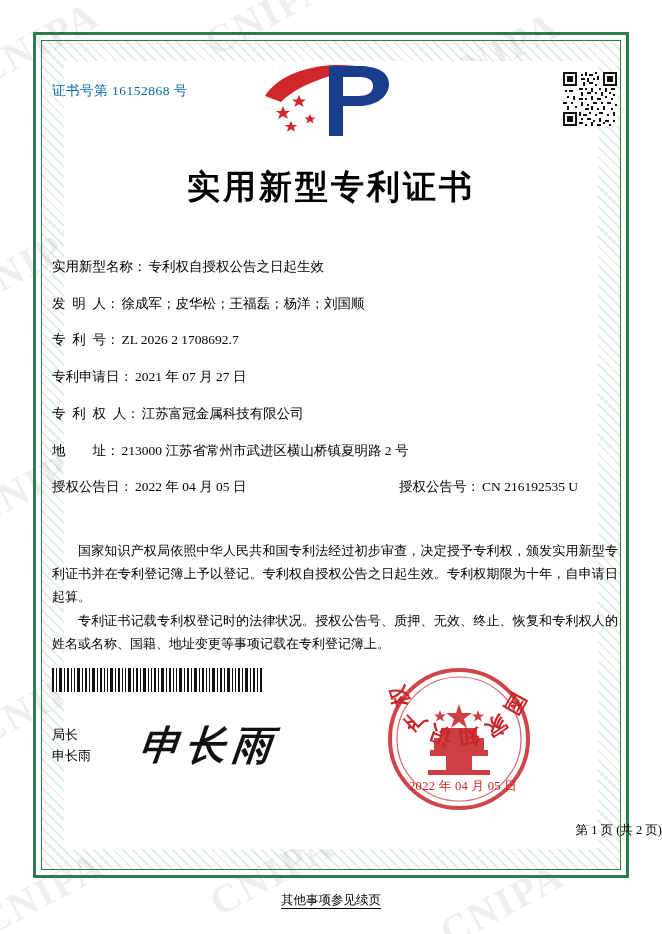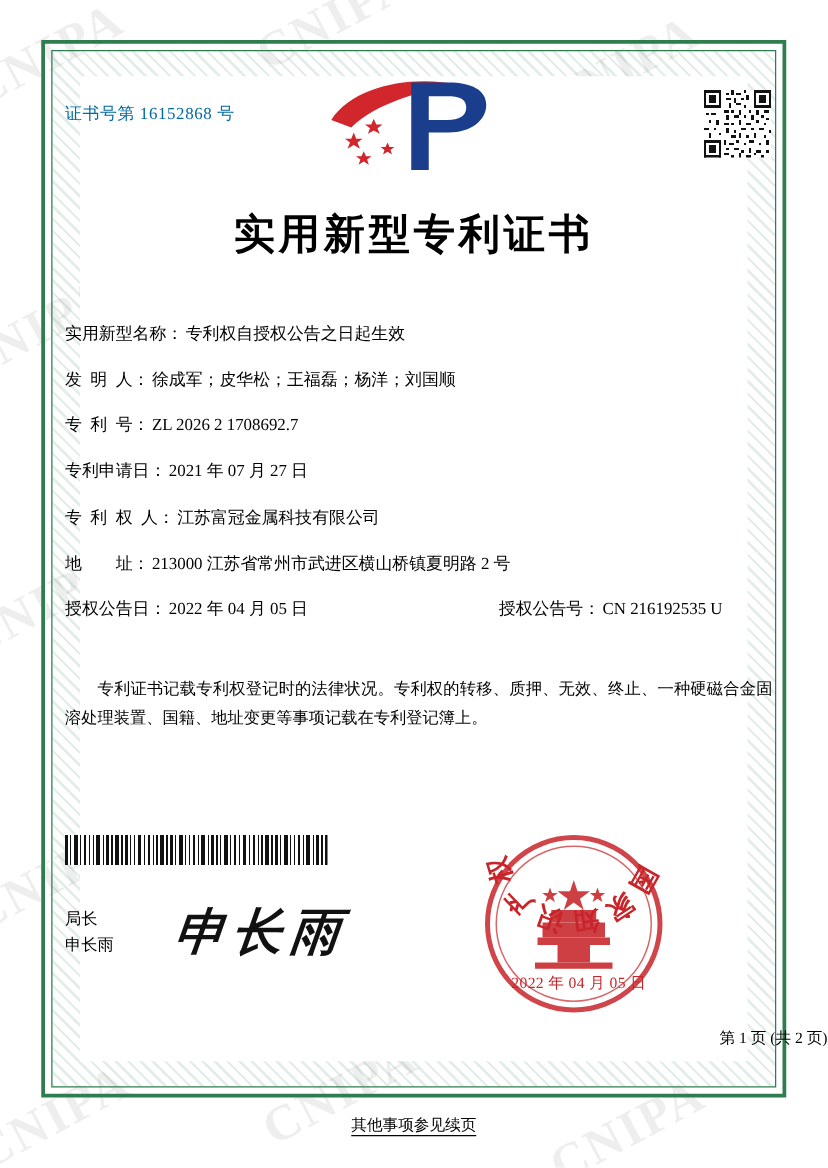--- a/index.html
+++ b/index.html
@@ -420,21 +420,22 @@
   </div>
   <div class="frow two-col">
     <span class="flabel">授权公告日：</span>
     <span class="fvalue">2022 年 04 月 05 日</span>
     <span class="flabel2">授权公告号：</span>
     <span class="fvalue2">CN 216192535 U</span>
   </div>
 </div>
 
 <div class="paras">
-  <p>专利证书记载专利权登记时的法律状况。专利权的转移、质押、无效、终止、一种硬磁合金固溶处理装置、国籍、地址变更等事项记载在专利登记簿上。</p>
+  <p>国家知识产权局依照中华人民共和国专利法经过初步审查，决定授予专利权，颁发实用新型专利证书并在专利登记簿上予以登记。专利权自授权公告之日起生效。专利权期限为十年，自申请日起算。</p>
+  <p>专利证书记载专利权登记时的法律状况。授权公告号、质押、无效、终止、恢复和专利权人的姓名或名称、国籍、地址变更等事项记载在专利登记簿上。</p>
 </div>
 
 <div class="barcode">
   <svg width="210" height="24" viewBox="0 0 210 24" shape-rendering="crispEdges">
     <rect width="210" height="24" fill="#ffffff"></rect>
     <g fill="#111">
       <rect x="0" y="0" width="2" height="24"></rect>
         <rect x="4" y="0" width="1" height="24"></rect>
       <rect x="7" y="0" width="3" height="24"></rect>
         <rect x="12" y="0" width="1" height="24"></rect>

